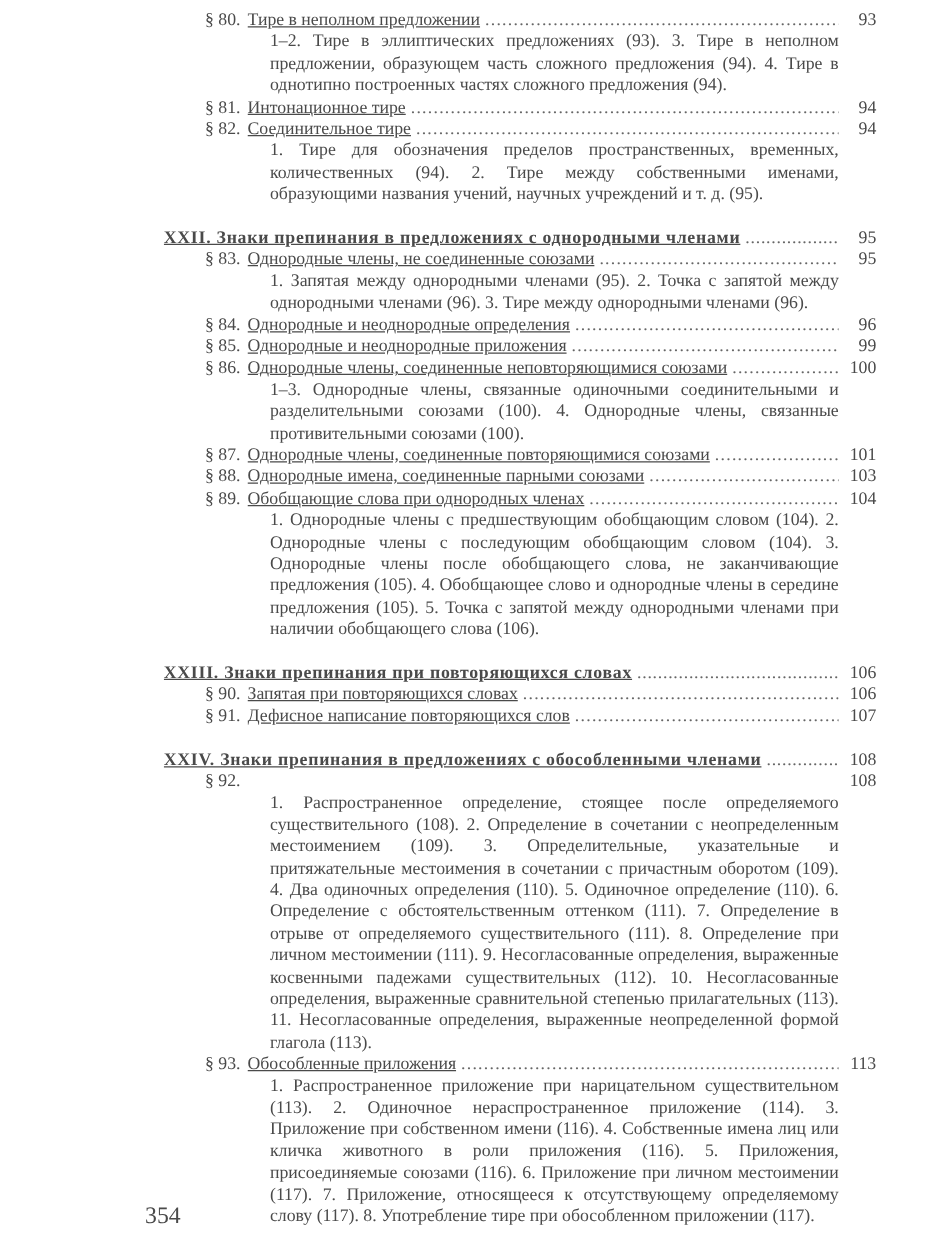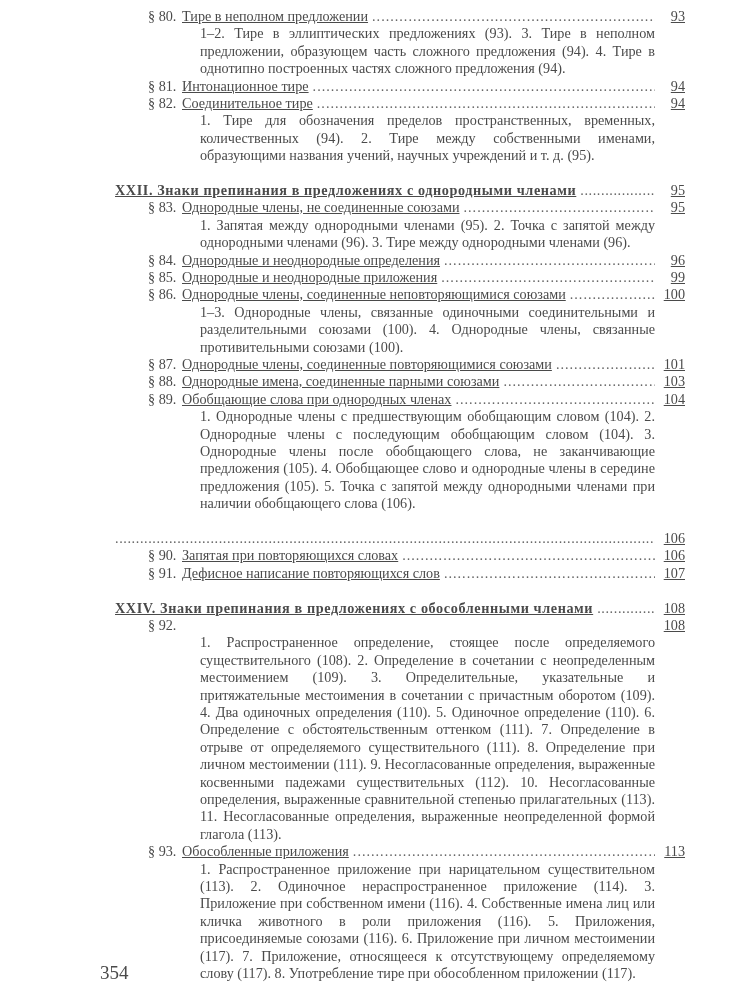--- a/index.html
+++ b/index.html
@@ -5,29 +5,29 @@
   html, body { margin: 0; padding: 0; }
   body {
     width: 750px; height: 1000px; overflow: hidden;
     background: #ffffff;
     font-family: "Liberation Serif", "DejaVu Serif", serif;
     color: #4a4a4a;
     font-size: 14.2px;
     line-height: 17.4px;
     position: relative;
   }
-  .page { position: absolute; left: 0; top: 0; width: 610px; height: 1000px; }
+  .page { position: absolute; left: 16px; top: 0; width: 610px; height: 1000px; }
   .toc { position: absolute; left: 115px; top: 8px; width: 570px; }
   .row { position: relative; display: flex; align-items: baseline; height: 17.4px; white-space: nowrap; }
   .row .num { position: absolute; left: 33px; width: 34px; }
   .row .title { position: absolute; left: 67px; right: 30px; display: flex; overflow: hidden; }
   .row .title .t { flex: none; padding-right: 4px; text-decoration: underline; }
   .row .title .dots { flex: 1; overflow: hidden; letter-spacing: 1px; color: #666; }
   .row .title .dots::before { content: "................................................................................................................................................................"; }
-  .row .page-num { position: absolute; right: 0; text-align: right; text-decoration: underline; }
+  .row .page-num { position: absolute; right: 0; text-align: right; }
   .chap .title { left: 0; font-weight: bold; letter-spacing: 0.6px; }
   .chap .title .dots { letter-spacing: 0.6px; font-weight: normal; }
   .desc { margin-left: 85px; width: 455px; text-align: justify; hyphens: manual; }
   .gap { height: 17.4px; }
   .footer-page { position: absolute; left: 100px; top: 964px; font-size: 19px; }
 </style>
 </head>
 <body>
 
 <div class="page">
@@ -135,20 +135,21 @@
           <span class="dots"></span>
         </span>
       <span class="page-num">104</span>
     </div>
     <div class="desc">1. Однородные члены с предшествующим обобщающим словом (104). 2. Однородные члены с последующим обобщающим словом (104). 3. Однородные члены после обобщающего слова, не заканчивающие предложения (105). 4. Обобщающее слово и однородные члены в середине предложения (105). 5. Точка с запятой между однородными членами при наличии обобщающего слова (106).</div>
 
     <div class="gap"></div>
 
     <div class="row chap">
       <span class="title">
+          <span class="t">XXIII. Знаки препинания при повторяющихся словах</span>
           <span class="dots"></span>
         </span>
       <span class="page-num">106</span>
     </div>
 
     <div class="row">
       <span class="num">§ 90.</span>
       <span class="title">
           <span class="t">Запятая при повторяющихся словах</span>
           <span class="dots"></span>

